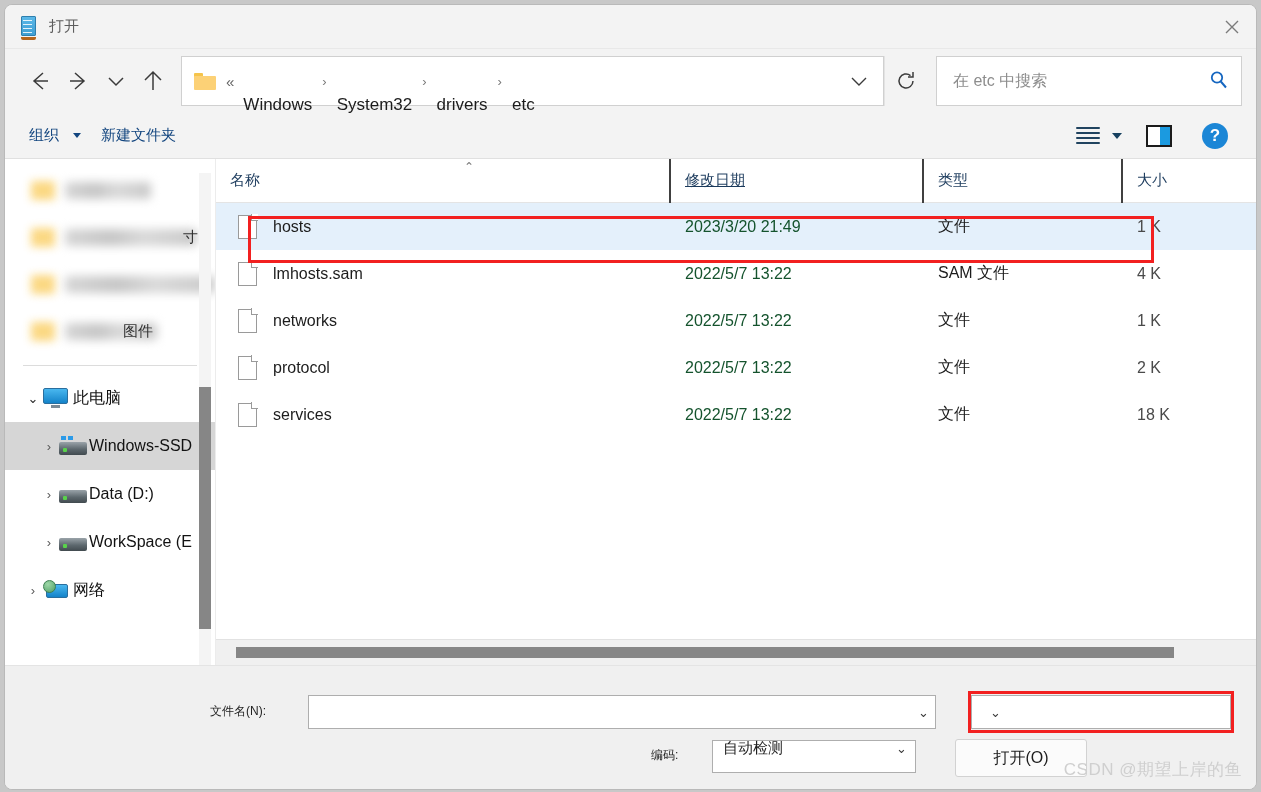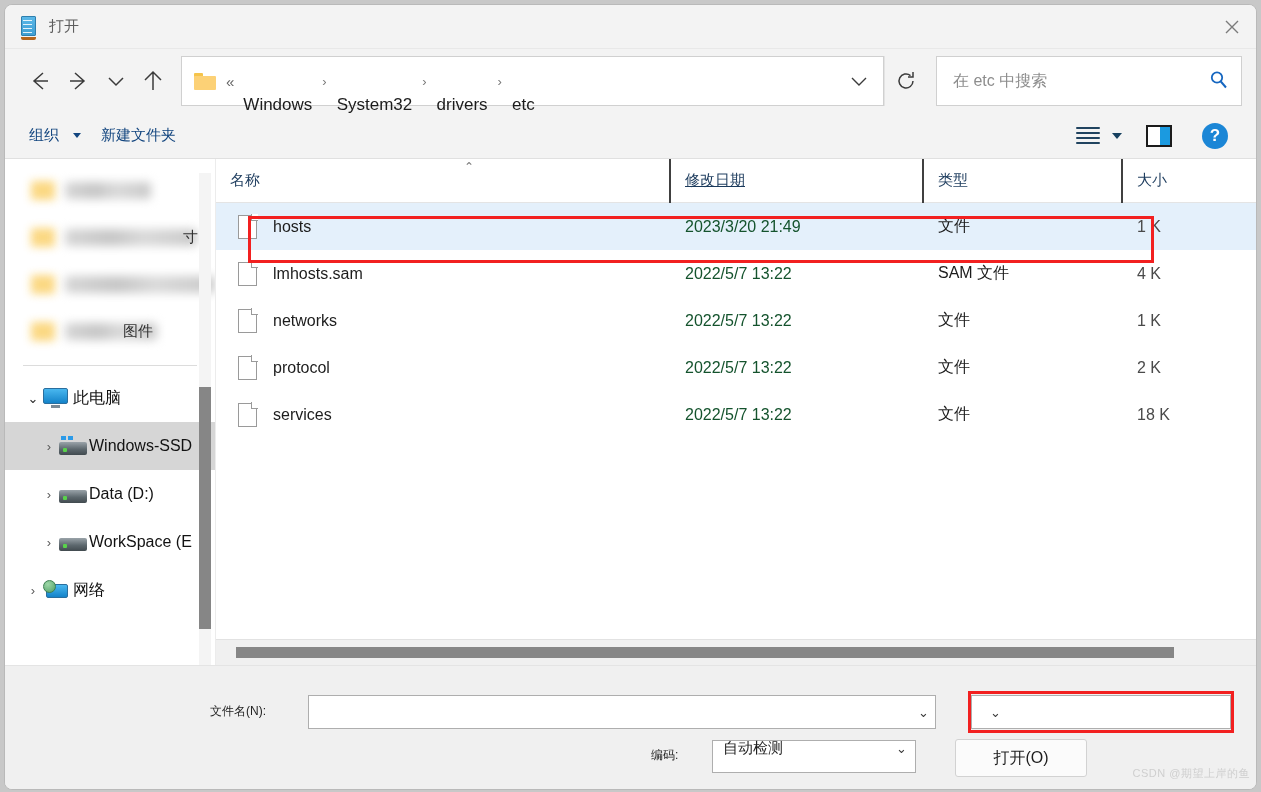--- a/index.html
+++ b/index.html
@@ -426,22 +426,22 @@
     background:#fbfbfb;
     border:1px solid #d2d2d2;
     border-radius: 3px;
     display:flex; align-items:center; justify-content:center;
     font-size:16px; color:#1c1c1c;
   }
   .btn-open { left: 950px; top: 734px; width: 132px; }
   .btn-cancel { left: 1100px; top: 734px; width: 132px; }
 
   .watermark {
-    position:absolute; right: 6px; bottom: 8px;
-    font-size: 11px; color: #cfcfcf;
+    position:absolute; right: 14px; bottom: 8px;
+    font-size: 17px; color: #cfcfcf;
     letter-spacing: 0.5px;
     user-select:none;
   }
 </style>
 </head>
 <body>
 
 <div class="dialog">
 
   <div class="titlebar">

